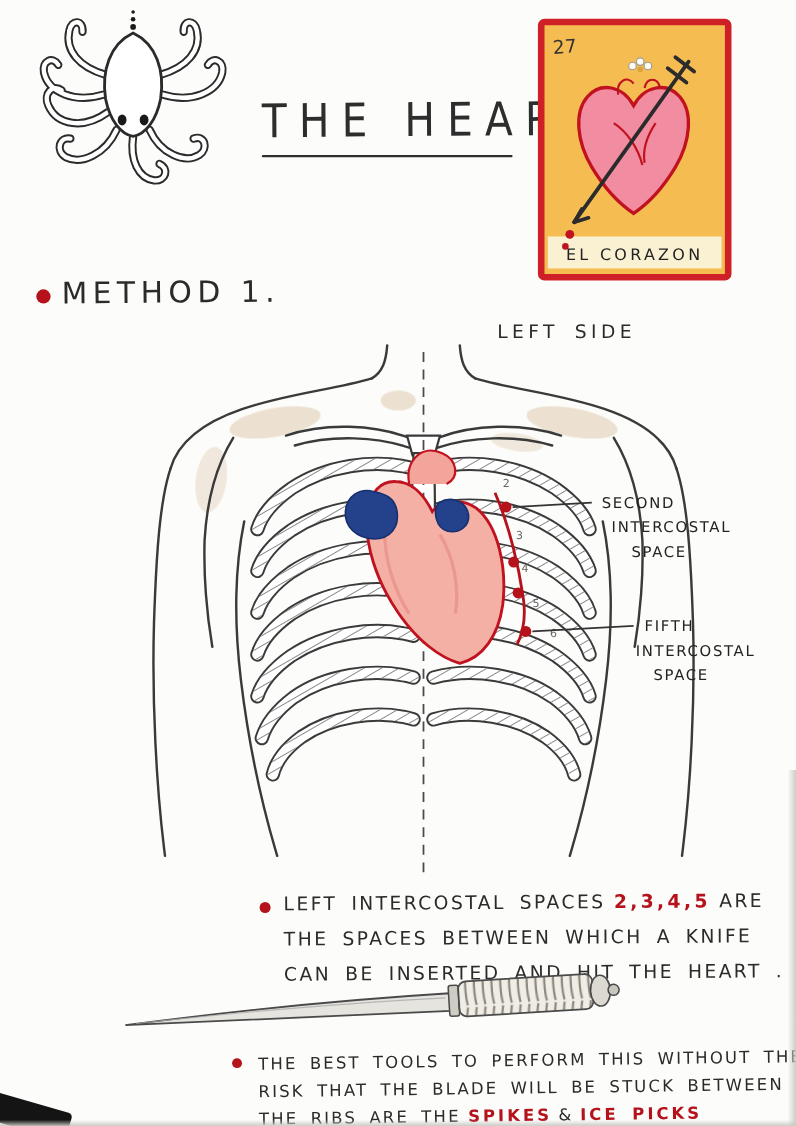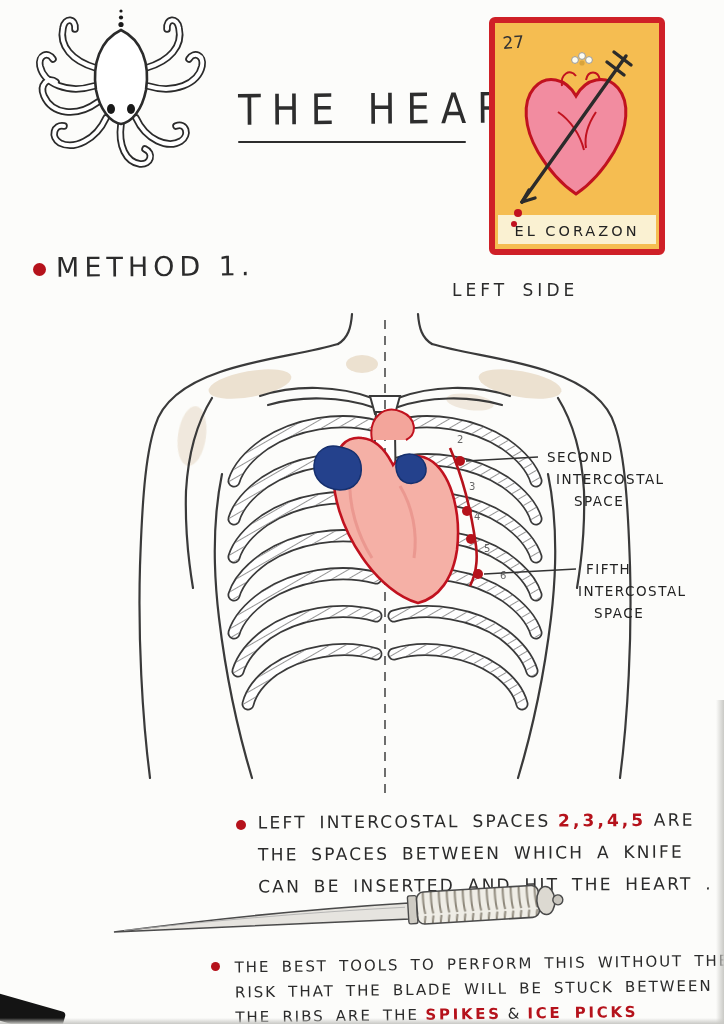--- a/index.html
+++ b/index.html
@@ -12,21 +12,21 @@
   .hand { letter-spacing:.13em; word-spacing:.3em; }
 
   .title {
     left:238px; top:86px; font-size:37px; letter-spacing:11px;
     transform:scaleY(1.14) rotate(-.4deg); transform-origin:top left;
     color:#2d2d2d; white-space:nowrap;
   }
   .title-underline { left:238px; top:141px; width:228px; height:2.4px; background:#2d2d2d; border-radius:2px; }
 
   .method-heading { left:56px; top:251px; font-size:27px; letter-spacing:5px; transform:rotate(-.5deg); }
-  .side-label { left:452px; top:280px; font-size:17px; letter-spacing:4px;text-align:right; }
+  .side-label { left:452px; top:292px; font-size:17px; letter-spacing:4px;text-align:right; }
 
   .bullet { position:absolute; background:#b5121b; border-radius:50%; }
   .bullet-method { left:33px; top:263px; width:13px; height:13px; }
   .bullet-note1 { left:236px; top:820px; width:10px; height:10px; }
   .bullet-note2 { left:211px; top:962px; width:9px; height:9px; }
 
   .note1 { left:258px; top:805px; font-size:17px; line-height:32px; white-space:nowrap; transform:rotate(-.4deg); }
   .note2 { left:235px; top:952px; font-size:15px; line-height:25px; white-space:nowrap; transform:rotate(-.8deg); }
   .red-bold { color:#b5121b; font-weight:bold; letter-spacing:.18em; }
   .gap { margin-right:.45em; }

